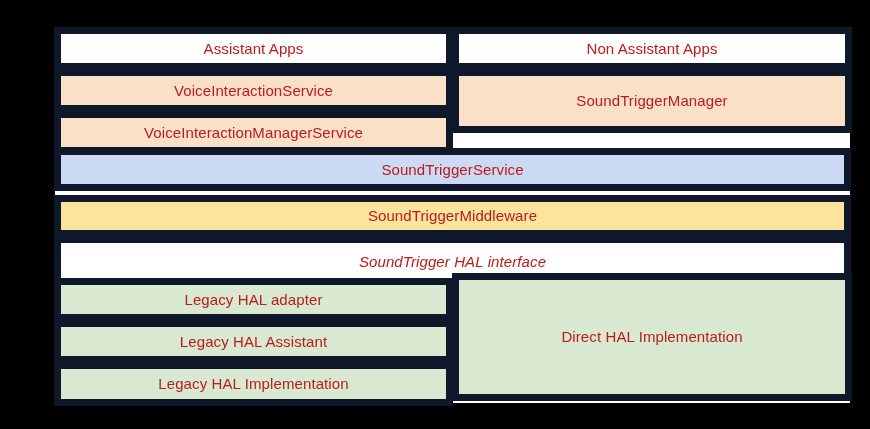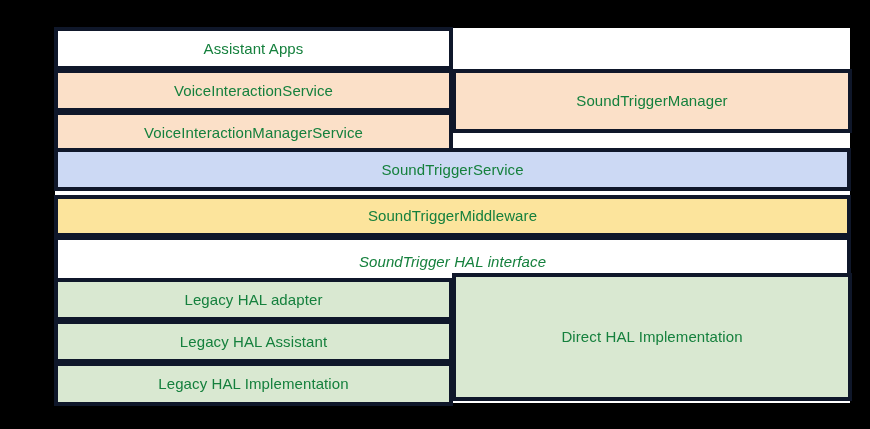--- a/index.html
+++ b/index.html
@@ -32,25 +32,25 @@
     width: 100%;
     height: 100%;
   }
 
   .cell {
     position: absolute;
     box-sizing: border-box;
     display: flex;
     align-items: center;
     justify-content: center;
-    color: #15803d;
+    color: #b91c1c;
     font-size: 15px;
     line-height: 1.2;
     text-align: right;
-    border: 4px solid #0f172a;
+    border: 7px solid #0f172a;
     white-space: nowrap;
     letter-spacing: 0.1px;
   }
 
   
   .col-left   { left: -1px;  width: 399px; }
   .col-right  { left: 397px; width: 400px; }
   .col-full   { left: -1px;  width: 797px; }
 
   
@@ -73,20 +73,21 @@
   .fill-yellow { background: #fce49c; }
   .fill-green  { background: #d9e8d1; }
 </style>
 </head>
 <body>
 
 <div id="diagram">
   <div class="grid">
 
     <div class="cell col-left r-header fill-white">Assistant Apps</div>
+    <div class="cell col-right r-header fill-white">Non Assistant Apps</div>
 
     <div class="cell col-left r-peach1 fill-peach">VoiceInteractionService</div>
     <div class="cell col-left r-peach2 fill-peach">VoiceInteractionManagerService</div>
     <div class="cell col-right r-peachall fill-peach">SoundTriggerManager</div>
 
     <div class="cell col-full r-blue fill-blue">SoundTriggerService</div>
 
     <div class="cell col-full r-yellow fill-yellow">SoundTriggerMiddleware</div>
 
     <div class="cell col-full r-white fill-white">SoundTrigger HAL interface</div>

